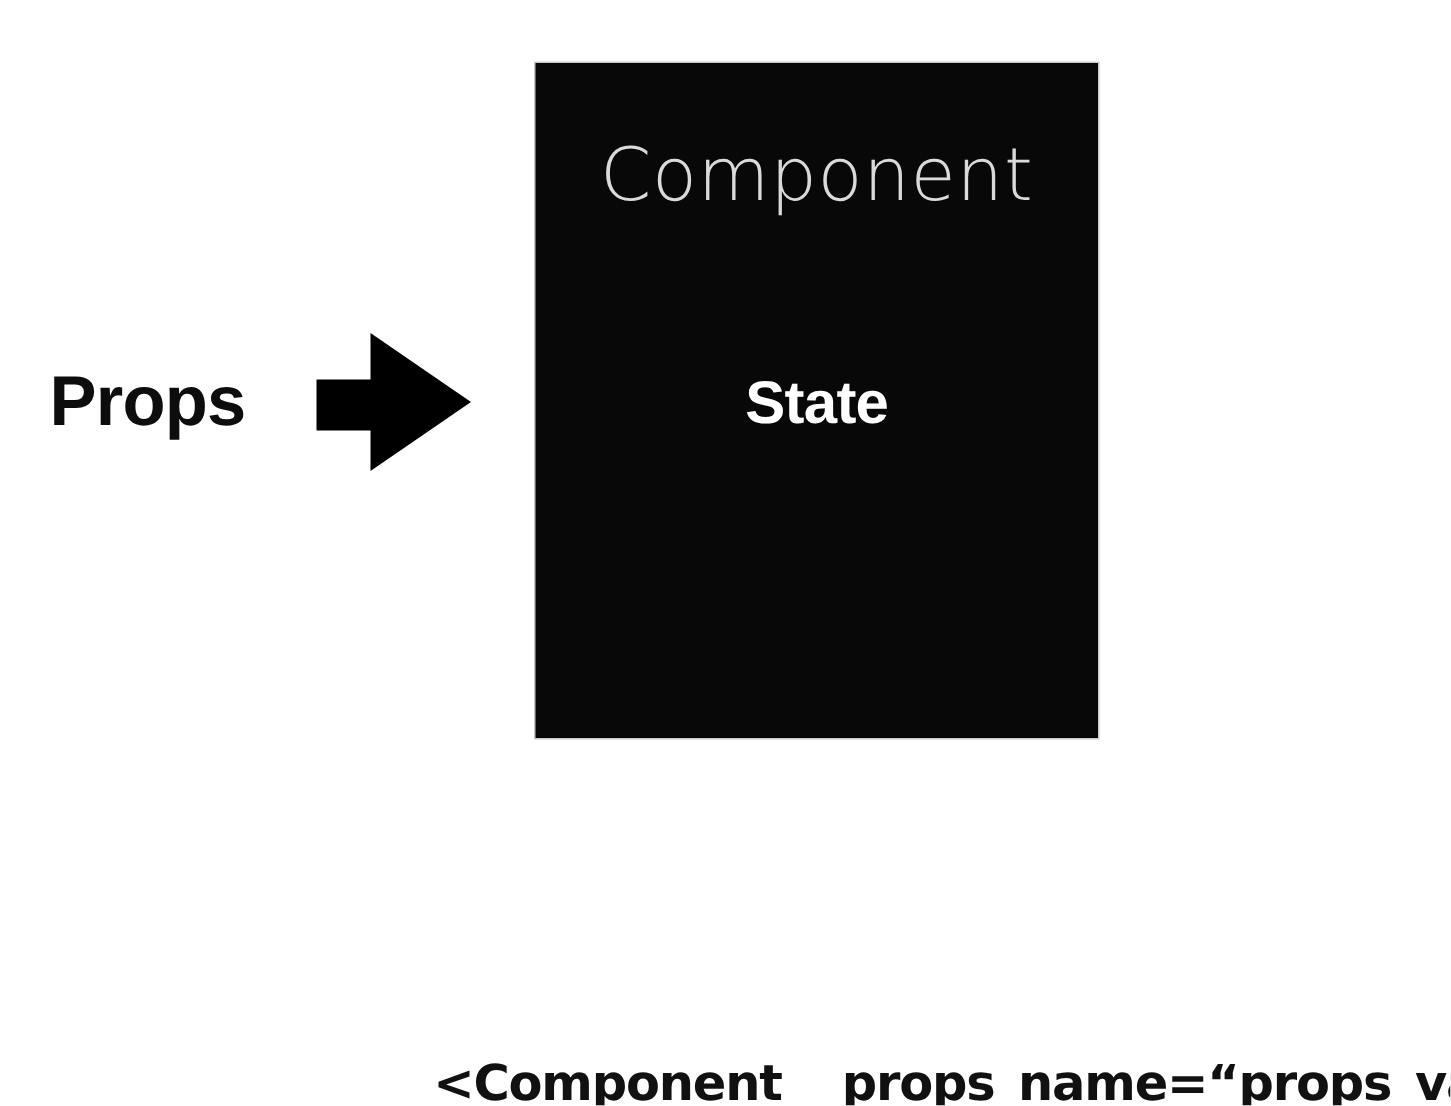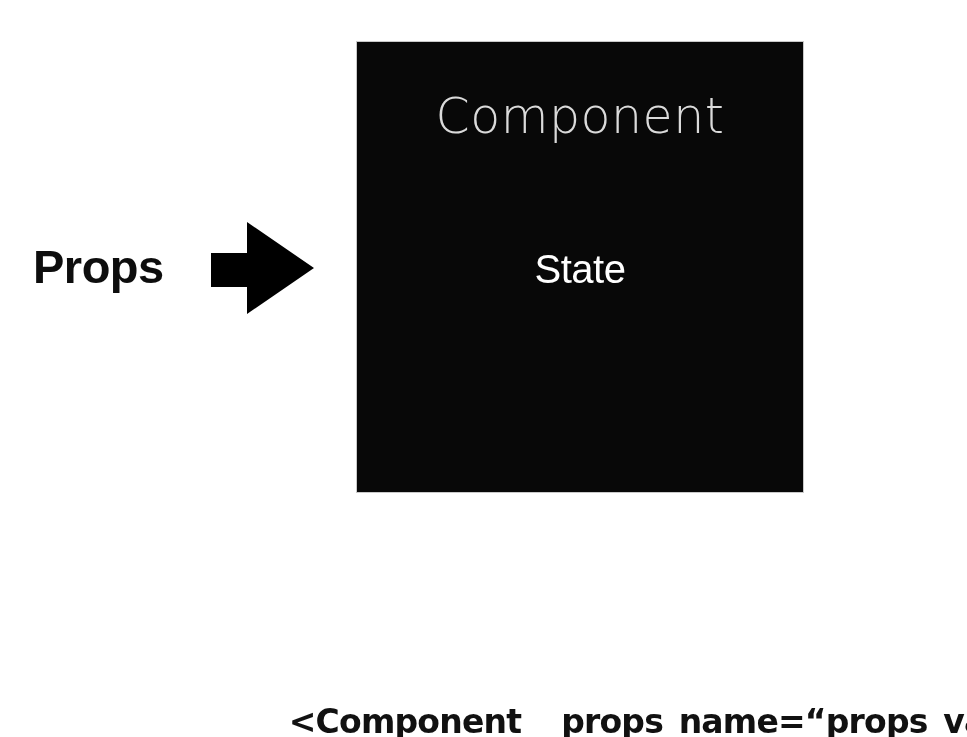--- a/index.html
+++ b/index.html
@@ -45,21 +45,21 @@
     display: block;
     width: 106px;
     height: 96px;
   }
 
   
   .component-box {
     position: absolute;
     left: 357px;
     top: 42px;
-    width: 446px;
+    width: 375px;
     height: 450px;
     background: #080808;
     box-shadow: 0 0 0 1px #c9c9c9;
   }
 
   .component-title {
     position: absolute;
     left: 0;
     right: 0;
     top: 48px;
@@ -74,21 +74,21 @@
   }
 
   .component-state {
     position: absolute;
     left: 0;
     right: 0;
     top: 205px;
     text-align: center;
     font-family: "Liberation Sans", sans-serif;
     font-size: 40px;
-    font-weight: normal;
+    font-weight: bold;
     color: #ffffff;
     letter-spacing: -0.5px;
     line-height: 1.12;
     white-space: nowrap;
   }
 
   
   .code-line {
     position: absolute;
     left: 246px;

